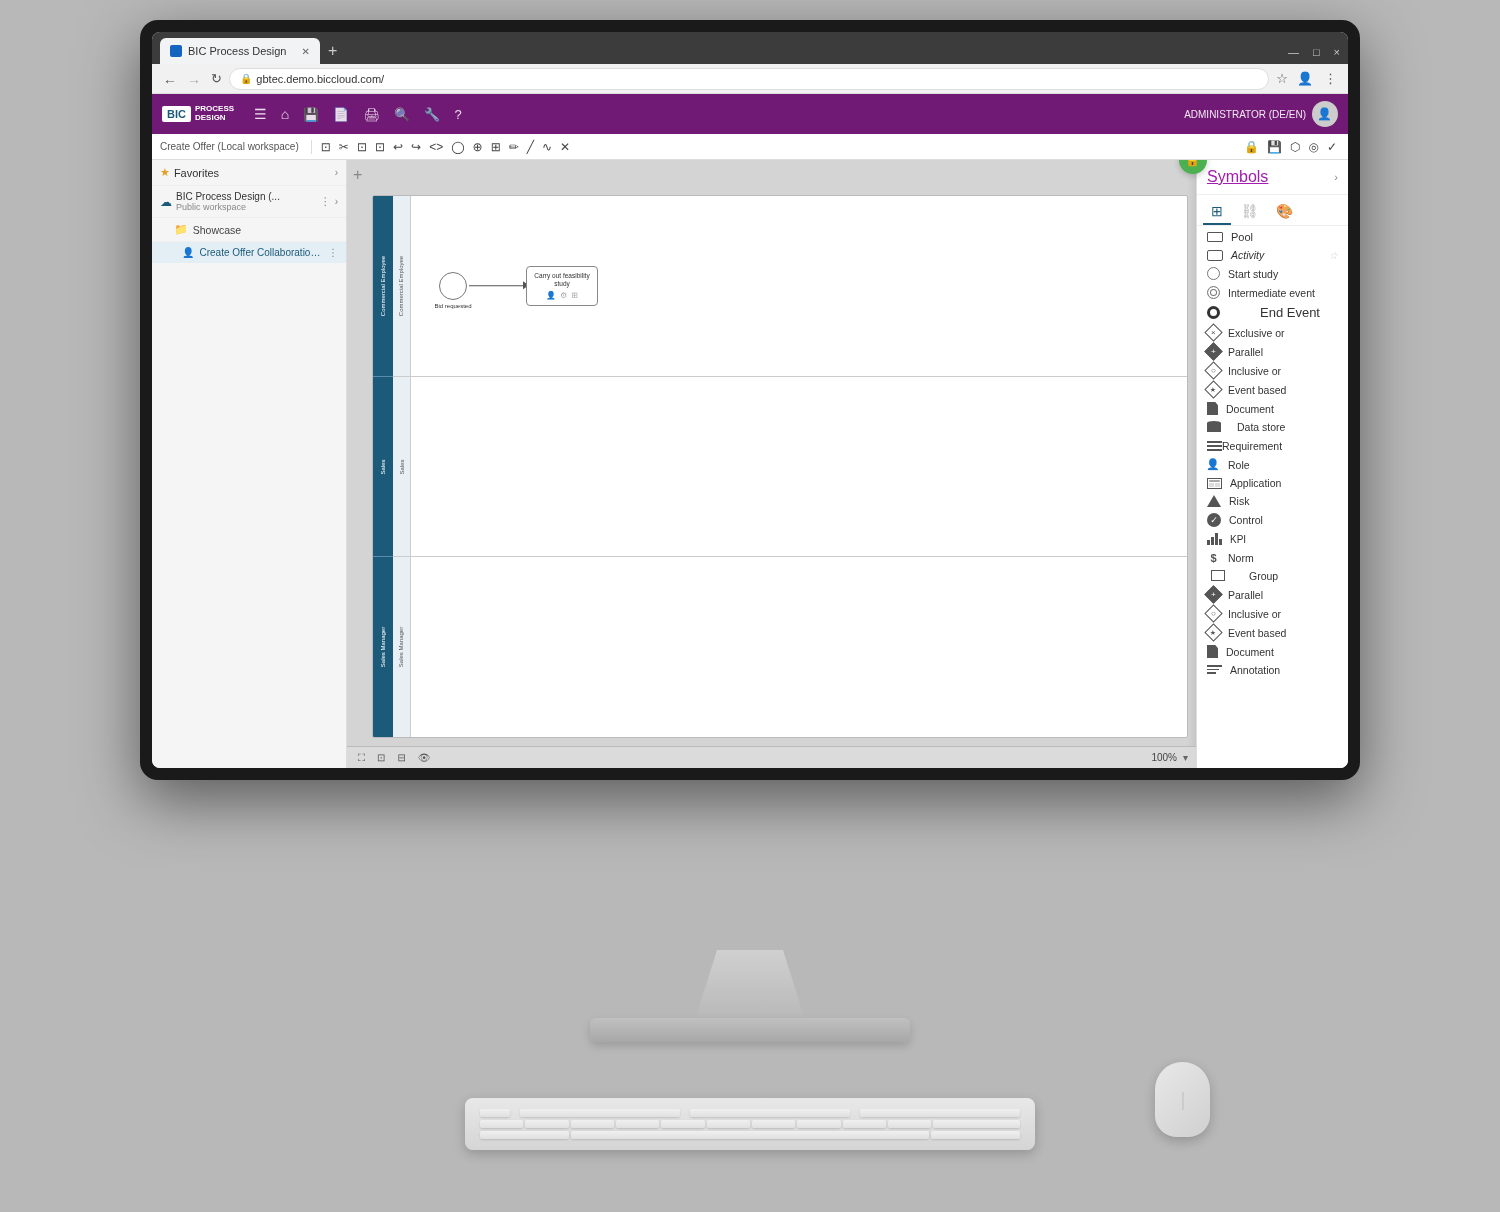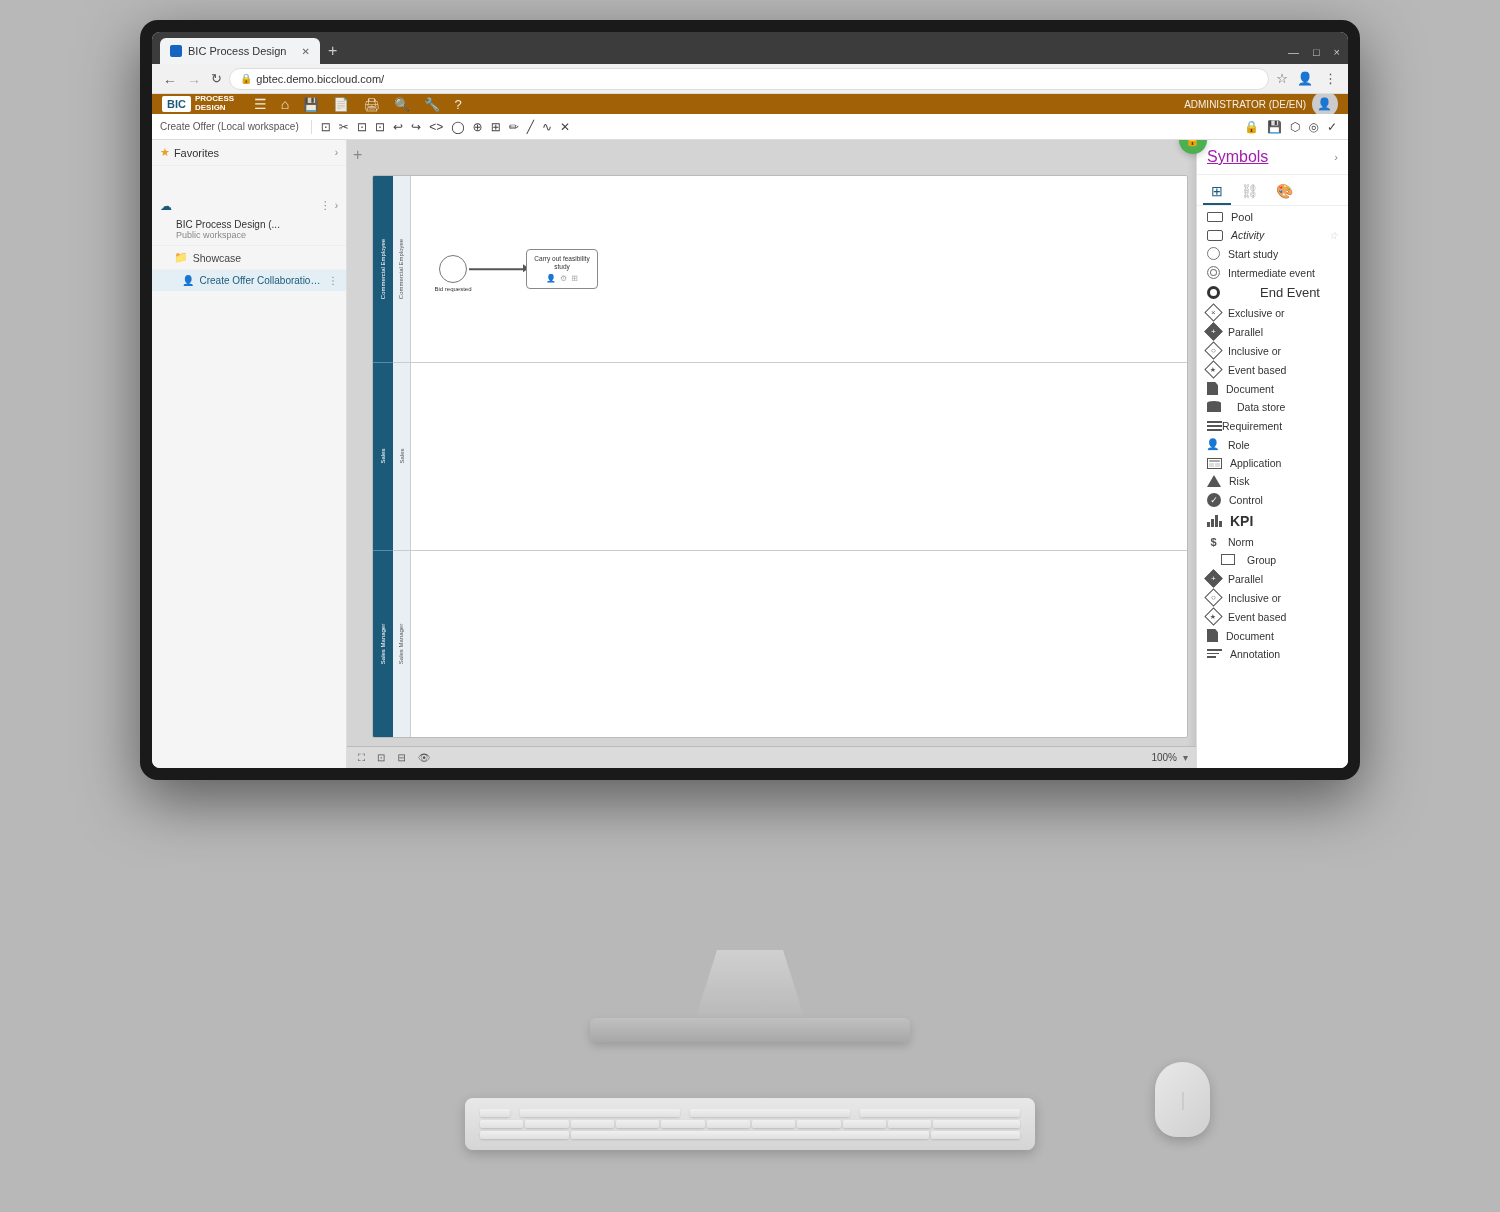--- a/index.html
+++ b/index.html
@@ -46,21 +46,21 @@
           <span style="color:#555;font-size:10px;">🔒</span>
           <span>gbtec.demo.biccloud.com/</span>
         </div>
         <span style="color:#555;font-size:13px;cursor:pointer;padding:2px 3px;">☆</span>
         <span style="color:#555;font-size:13px;cursor:pointer;padding:2px 3px;">👤</span>
         <span style="color:#555;font-size:13px;cursor:pointer;padding:2px 3px;">⋮</span>
       </div>
 
       <div style="display:flex;flex-direction:column;flex:1;overflow:hidden;">
 
-        <div style="background:#a16207;height:20px;display:flex;align-items:center;padding:0 10px;gap:6px;flex-shrink:0;">
+        <div style="background:#701a75;height:40px;display:flex;align-items:center;padding:0 10px;gap:6px;flex-shrink:0;">
           <div style="display:flex;align-items:center;gap:4px;margin-right:10px;">
             <span style="background:white;color:#1c5a7a;font-weight:bold;font-size:11px;padding:2px 5px;border-radius:2px;">BIC</span>
             <div style="color:white;font-size:8px;line-height:1.1;text-transform:uppercase;font-weight:bold;">
               <div>PROCESS</div>
               <div>DESIGN</div>
             </div>
           </div>
           <span style="color:rgba(255,255,255,0.85);font-size:14px;cursor:pointer;padding:4px;">☰</span>
           <span style="color:rgba(255,255,255,0.85);font-size:14px;cursor:pointer;padding:4px;">⌂</span>
           <span style="color:rgba(255,255,255,0.85);font-size:13px;cursor:pointer;padding:4px;">💾</span>
@@ -104,21 +104,21 @@
           <div style="width:195px;background:#f5f5f5;border-right:1px solid #ddd;flex-shrink:0;display:flex;flex-direction:column;font-size:11px;">
 
             <div style="padding:6px 8px;display:flex;align-items:center;gap:4px;cursor:pointer;border-bottom:1px solid #eee;">
               <span style="font-size:11px;color:#e8a020;">★</span>
               <span style="flex:1;color:#333;font-weight:500;">Favorites</span>
               <span style="color:#888;font-size:10px;">›</span>
             </div>
 
             <div style="padding:5px 8px;display:flex;align-items:center;gap:4px;cursor:pointer;border-bottom:1px solid #eee;">
               <span style="font-size:12px;color:#1c5a7a;">☁</span>
-              <div style="flex:1;overflow:hidden;margin-top:48px;">
+              <div style="flex:1;overflow:hidden;">
                 <div style="font-size:10px;color:#333;white-space:nowrap;overflow:hidden;text-overflow:ellipsis;">BIC Process Design (...</div>
                 <div style="font-size:9px;color:#888;">Public workspace</div>
               </div>
               <span style="color:#888;font-size:11px;cursor:pointer;">⋮</span>
               <span style="color:#888;font-size:10px;cursor:pointer;">›</span>
             </div>
 
             <div style="padding:5px 8px 5px 22px;display:flex;align-items:center;gap:5px;cursor:pointer;border-bottom:1px solid #eee;">
               <span style="font-size:11px;color:#e8a020;">📁</span>
               <span style="flex:1;font-size:10.5px;color:#444;">Showcase</span>
@@ -313,29 +313,29 @@
                   <span style="font-size:10.5px;color:#333;">Control</span>
                 </div>
 
                 <div style="display:flex;align-items:center;padding:3px 10px;gap:8px;cursor:pointer;">
                   <div style="width:15px;height:12px;flex-shrink:0;display:flex;align-items:flex-end;gap:1px;">
                     <div style="width:3px;height:5px;background:#555;"></div>
                     <div style="width:3px;height:8px;background:#555;"></div>
                     <div style="width:3px;height:12px;background:#555;"></div>
                     <div style="width:3px;height:6px;background:#555;"></div>
                   </div>
-                  <span style="font-size:14px;color:#333;font-weight:bold;">KPI</span>
+                  <span style="font-size:10px;color:#333;">KPI</span>
                 </div>
 
                 <div style="display:flex;align-items:center;padding:3px 10px;gap:8px;cursor:pointer;">
                   <div style="width:13px;height:13px;flex-shrink:0;font-size:11px;color:#555;display:flex;align-items:center;justify-content:center;font-weight:bold;">$</div>
                   <span style="font-size:10.5px;color:#333;">Norm</span>
                 </div>
 
-                <div style="display:flex;align-items:flex-start;padding:3px 24px;gap:12px;cursor:pointer;">
+                <div style="display:flex;align-items:flex-start;padding:3px 14px;gap:24px;cursor:pointer;">
                   <div style="width:14px;height:11px;border:1.5px solid #555;flex-shrink:0;"></div>
                   <span style="font-size:10.5px;color:#333;">Group</span>
                 </div>
 
                 <div style="display:flex;align-items:center;padding:3px 10px;gap:8px;cursor:pointer;">
                   <div style="width:13px;height:13px;transform:rotate(45deg);border:1.5px solid #555;background:#555;flex-shrink:0;display:flex;align-items:center;justify-content:center;">
                     <span style="transform:rotate(-45deg);font-size:8px;color:white;">+</span>
                   </div>
                   <span style="font-size:10.5px;color:#333;">Parallel</span>
                 </div>

